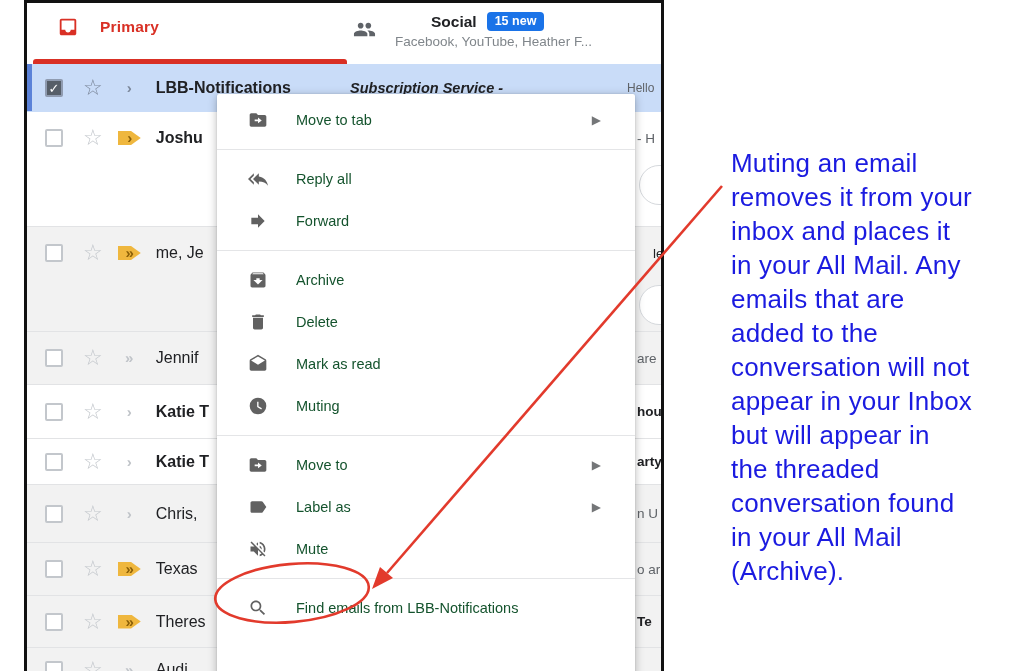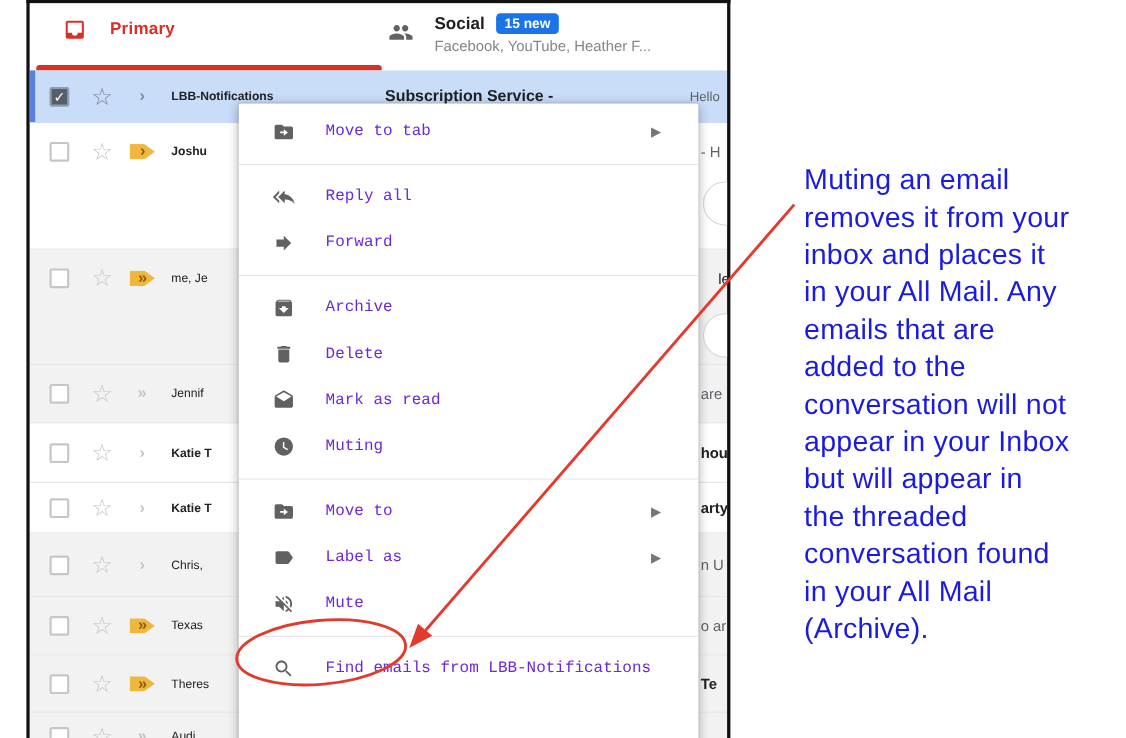--- a/index.html
+++ b/index.html
@@ -10,21 +10,21 @@
   .gmail-frame{position:absolute;left:24px;top:0;width:640px;height:675px;box-sizing:border-box;
                border:3px solid #111;border-bottom:none;background:#fff;overflow:hidden;}
 
   
   .tabbar{position:relative;height:61px;background:#fff;}
   .tab-primary{position:absolute;left:30px;top:13px;display:flex;align-items:center;gap:21px;cursor:pointer;}
   .tab-primary .tlabel{font-size:15.5px;font-weight:700;letter-spacing:.2px;}
   .tab-underline{position:absolute;left:6px;bottom:0;width:314px;height:5px;border-radius:3px 3px 0 0;}
   .tab-social{position:absolute;left:326px;top:9px;display:flex;gap:19px;cursor:pointer;}
   .social-col{display:flex;flex-direction:column;gap:3px;}
-  .social-top{display:flex;align-items:center;gap:10px;}
+  .social-top{display:flex;align-items:center;gap:10px;margin-left:36px;}
   .social-label{font-size:15.5px;font-weight:700;color:#202124;}
   .badge{color:#fff;font-size:12.5px;font-weight:700;padding:2px 8px 3px;border-radius:4px;white-space:nowrap;}
   .social-sub{font-size:13.5px;color:#80868b;white-space:nowrap;}
   .tab-social svg{margin-top:6px;}
 
   
   .row{position:relative;box-sizing:border-box;border-bottom:1px solid #e2e3e5;background:#f2f2f2;}
   .row.unread{background:#fff;}
   .row.sel{background:#c9dcf8;box-shadow:inset 5px 0 0 #5b82d8;border-bottom-color:#c9dcf8;}
   .mainline{position:relative;display:flex;align-items:center;height:52px;padding-left:18px;}
@@ -35,39 +35,39 @@
   .cb.checked{background:#565e68;border-color:#565e68;color:#fff;font-size:13px;font-weight:700;
       line-height:15px;text-align:center;}
   .star{font-size:22px;line-height:20px;color:#c3c7cc;margin-right:15px;flex:none;cursor:pointer;}
   .row.sel .star{color:#7d899c;}
   .mk{width:23px;height:14px;flex:none;margin-right:15px;display:flex;align-items:center;justify-content:center;
       font-size:15px;font-weight:700;line-height:12px;cursor:pointer;}
   .mk.o{color:#c0c4c9;}
   .row.sel .mk.o{color:#7d899c;}
   .mk.y{background:#efb73e;clip-path:polygon(0 0,58% 0,100% 50%,58% 100%,0 100%);color:#8a5f08;
         padding-left:1px;box-sizing:border-box;}
-  .sender{font-size:11px;color:#202124;white-space:nowrap;}
+  .sender{font-size:16px;color:#202124;white-space:nowrap;}
   .sender.b{font-weight:700;}
   .frag{position:absolute;left:610px;font-size:13.5px;color:#5f6368;white-space:nowrap;}
   .frag.dark{color:#202124;margin-left:16px;}
   .frag.b{font-weight:700;color:#202124;}
-  .subj{position:absolute;left:323px;font-size:14.5px;font-weight:700;white-space:nowrap;}
+  .subj{position:absolute;left:323px;font-size:14.5px;font-weight:700;white-space:nowrap;font-style:italic;}
   .snip{position:absolute;left:600px;font-size:12px;color:#5f6368;white-space:nowrap;}
   .chip{position:absolute;left:612px;width:130px;height:40px;box-sizing:border-box;
         border:1.5px solid #d5d8dc;border-radius:20px;background:#fff;cursor:pointer;}
 
   
   .menu{position:absolute;left:190px;top:91px;width:418px;height:700px;background:#fff;border-radius:2px;
         box-shadow:0 2px 10px rgba(0,0,0,.28),0 0 2px rgba(0,0,0,.14);z-index:5;padding-top:5px;box-sizing:border-box;}
   .mgroup{padding:8px 0;}
   .mgroup + .mgroup{border-top:1px solid #e4e5e7;}
   .menu .mgroup:first-child{padding-top:0;}
   .mitem{position:relative;display:flex;align-items:center;height:42px;padding-left:31px;cursor:pointer;}
   .mitem svg{flex:none;margin-right:28px;}
-  .mlabel{font-size:14.5px;color:#6d28d9;white-space:nowrap;font-family:Liberation Mono, monospace;}
+  .mlabel{font-size:14.5px;color:#14532d;white-space:nowrap;}
   .subarrow{position:absolute;right:34px;top:50%;transform:translateY(-50%);color:#747678;font-size:12px;}
 
   
   .annotation{position:absolute;left:731px;top:146px;width:300px;font-size:26px;line-height:34px;
               white-space:pre-line;letter-spacing:.2px;}
 
   .overlay{position:absolute;left:0;top:0;z-index:9;pointer-events:none;}
 </style>
 </head>
 <body>

